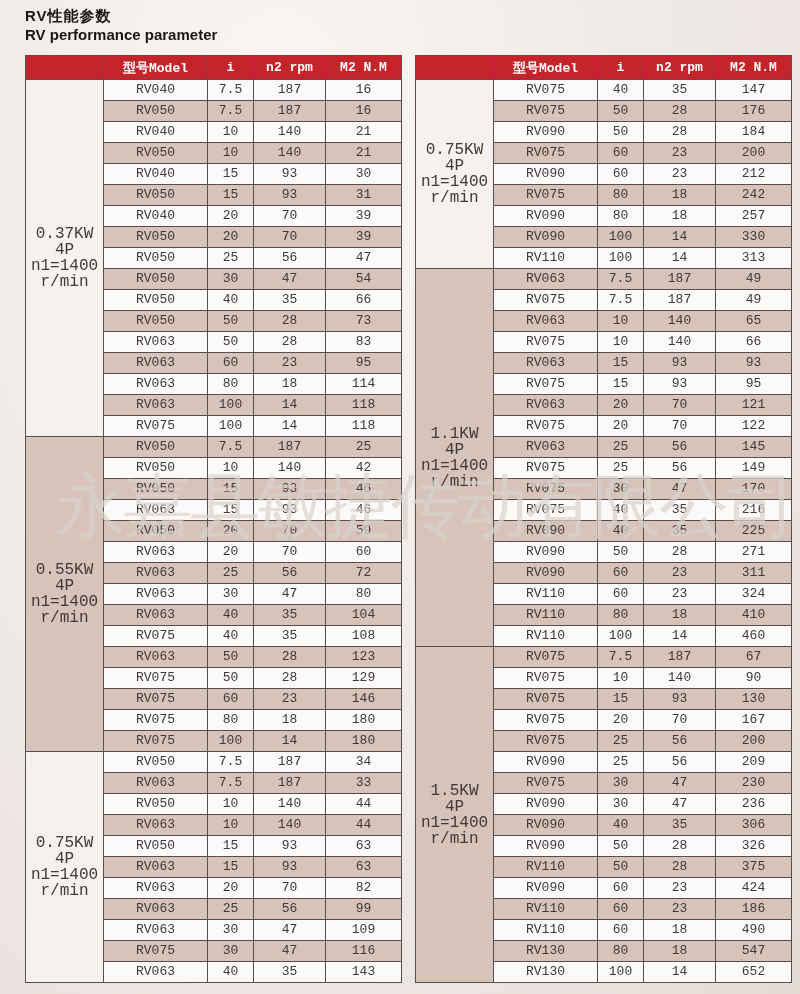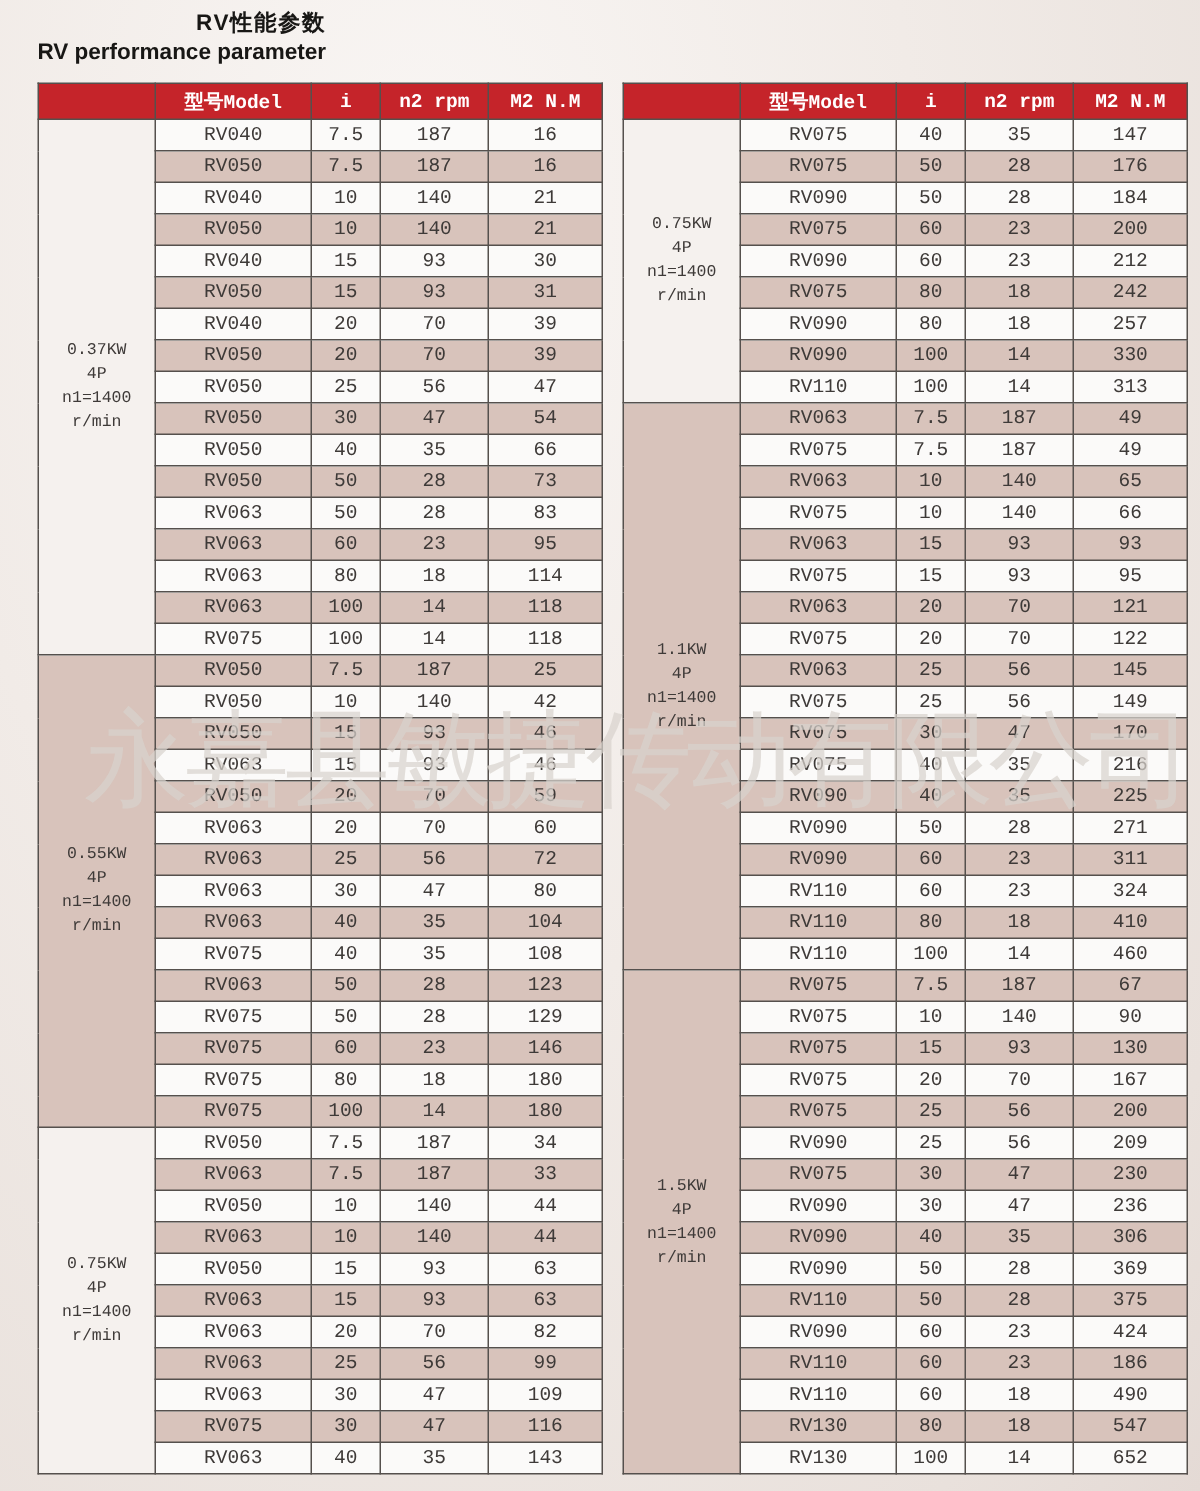--- a/index.html
+++ b/index.html
@@ -2,42 +2,42 @@
 <html><head>
 <meta charset="utf-8">
 <style>
   html, body { margin:0; padding:0; }
   .page {
     position:relative; width:800px; height:994px; overflow:hidden;
     background: radial-gradient(ellipse at 35% 15%, #f9f6f4 0%, #f1ebe7 45%, #e9e1dc 85%, #e4dad5 100%);
     font-family:"Liberation Sans", sans-serif;
   }
   .title-block { position:absolute; left:25px; top:6px; color:#181715; font-weight:bold; }
-  .title-zh { font-size:15px; line-height:19px; letter-spacing:1px;text-align:right; }
+  .title-zh { font-size:15px; line-height:19px; letter-spacing:1px; }
   .title-en { font-size:15px; line-height:19px; }
 
   .tbl-wrap { position:absolute; top:55px; }
   .tbl-left  { left:25px;  }
   .tbl-right { left:415px; }
 
   table { border-collapse:collapse; table-layout:fixed; width:376px;font-family:Liberation Mono, monospace; }
   th, td {
     border:1px solid var(--border, #55504d);
     text-align:center; vertical-align:middle; padding:0;
     color:var(--text, #3e3a38); font-size:13px; overflow:hidden;
   }
   thead th {
     background:var(--header-bg, #c5242a);
     color:var(--header-text, #ffffff);
     height:23px; font-weight:bold; font-size:13px;
   }
   tbody td { height:20px; line-height:20px; background:var(--row-bg, #fbfaf9); }
   tbody tr.alt td { background:var(--row-alt-bg, #d8c3bb); }
   tbody td.grp {
-    background:#f5f1ee; font-size:11px; line-height:16px; font-weight:normal;
+    background:#f5f1ee; font-size:16px; line-height:16px; font-weight:normal;
   }
   td.grp .grp-line { line-height:16px; }
 
   .watermark {
     position:absolute; left:56px; top:460px; width:744px;
     font-size:70px; font-weight:normal; letter-spacing:-3px; white-space:nowrap;
     color:rgba(216,210,205,0.72); pointer-events:none; z-index:5;
   }
 </style>
 </head>
@@ -597,21 +597,21 @@
           <tr class="alt">
             <td>RV090</td>
             <td>40</td>
             <td>35</td>
             <td>306</td>
           </tr>
           <tr>
             <td>RV090</td>
             <td>50</td>
             <td>28</td>
-            <td>369</td>
+            <td>326</td>
           </tr>
           <tr class="alt">
             <td>RV110</td>
             <td>50</td>
             <td>28</td>
             <td>375</td>
           </tr>
           <tr>
             <td>RV090</td>
             <td>60</td>

